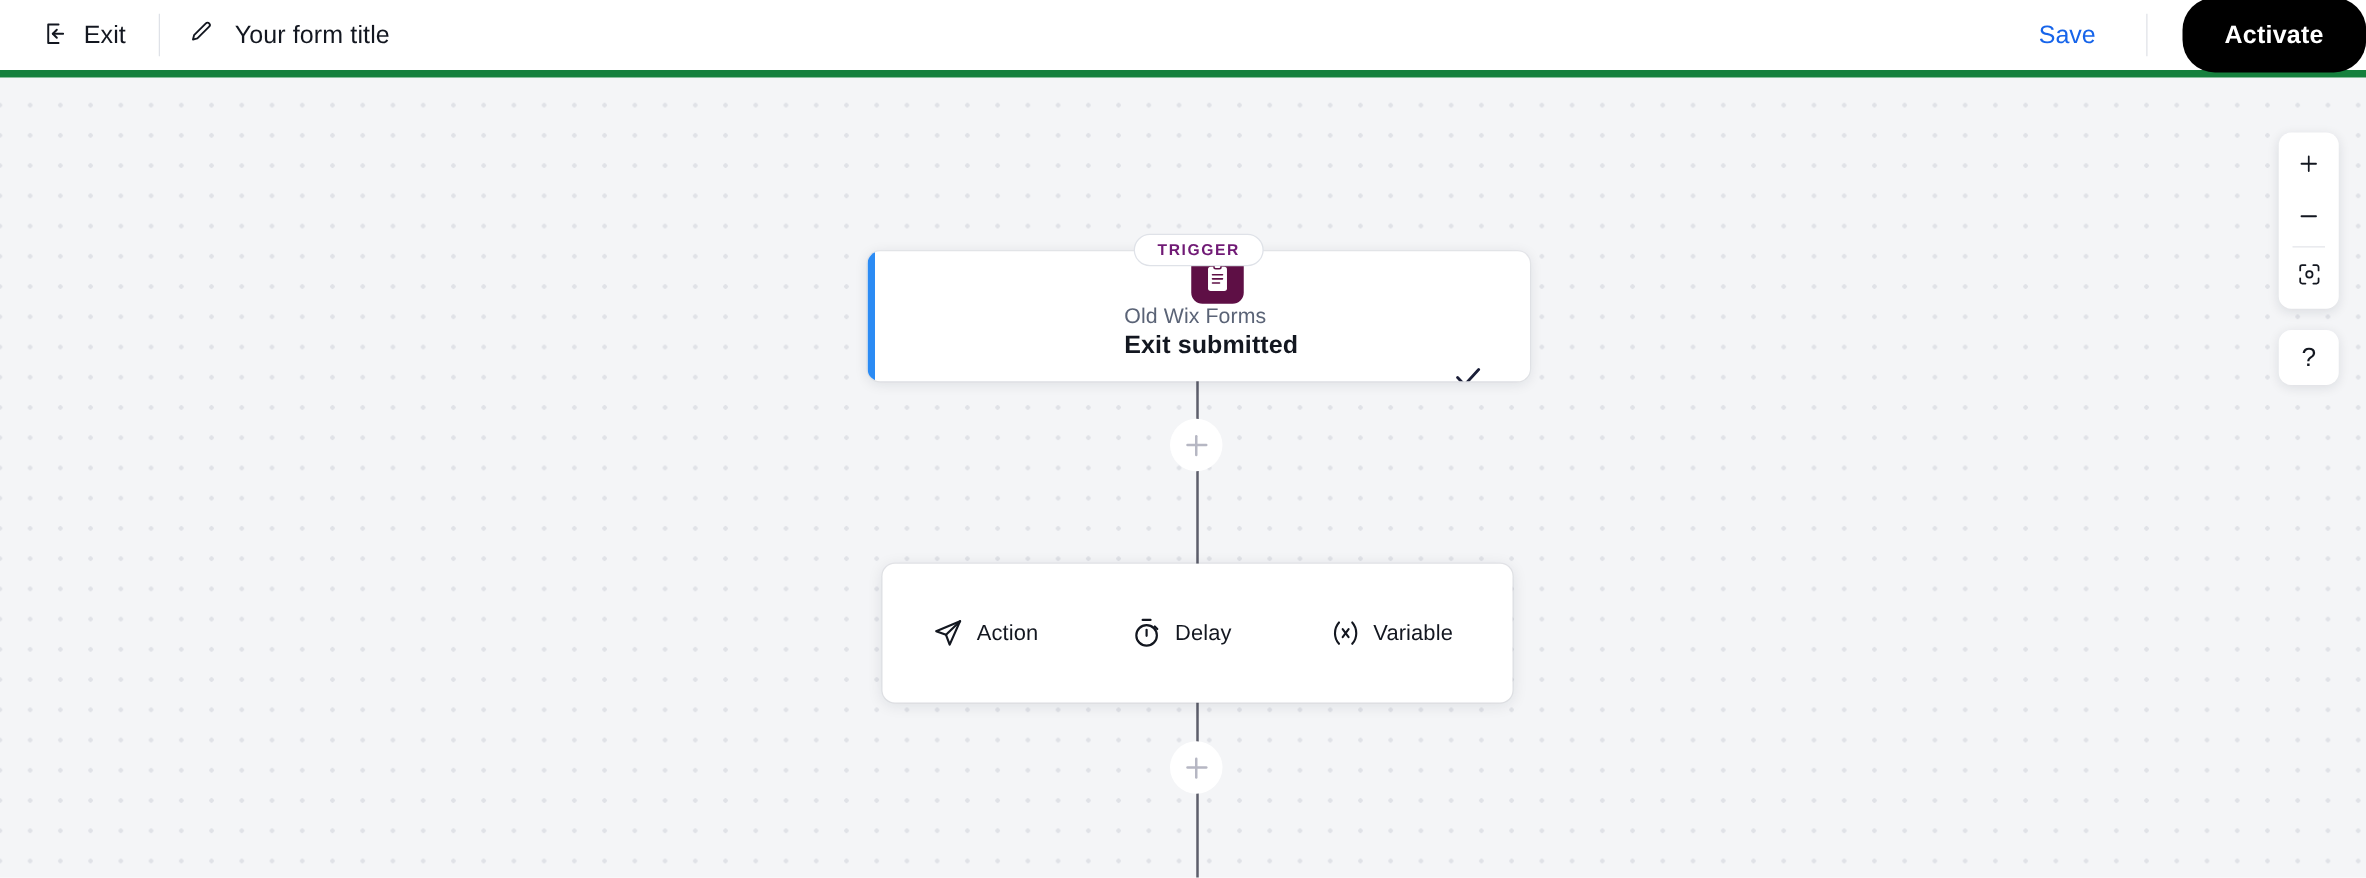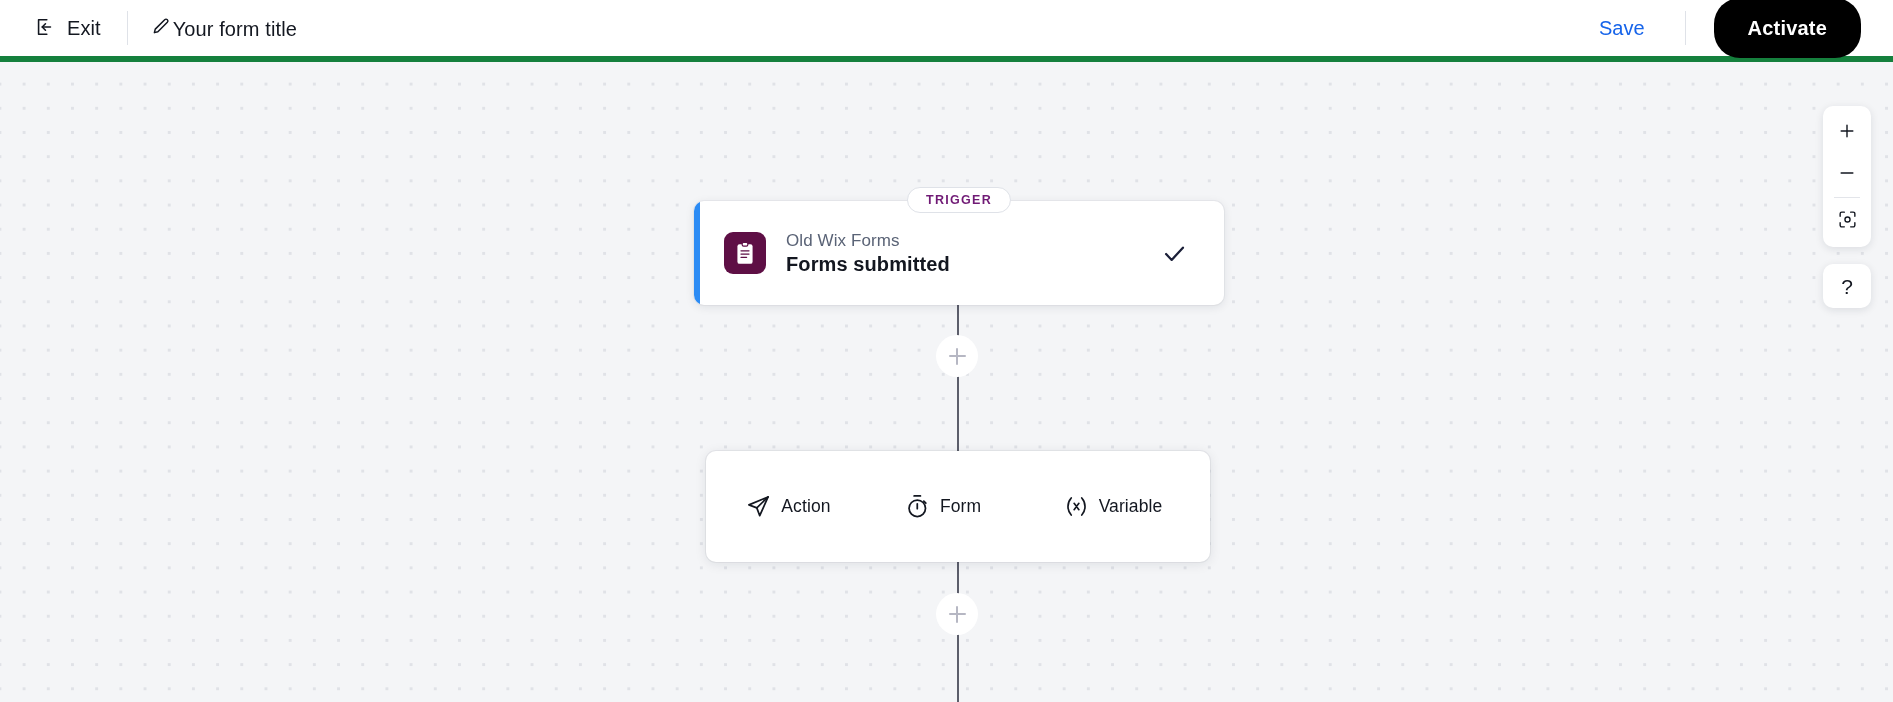--- a/index.html
+++ b/index.html
@@ -51,35 +51,34 @@
     letter-spacing: .1px;
   }
   .vdiv {
     width: 1px;
     height: 34px;
     background: #dfe2e8;
     margin: 0 22px;
   }
   .title-group {
     display: flex;
-    align-items: flex-end;
-    gap: 2px;
+    align-items: center;
+    gap: 17px;
     cursor: pointer;
   }
   .form-title {
     font-size: 20px;
     color: #131720;
     letter-spacing: .1px;
   }
   .topbar-right {
     margin-left: auto;
     display: flex;
     align-items: center;
     height: 100%;
-    padding-right: 32px;
   }
   .save-btn {
     font-size: 20px;
     color: #1664ea;
     background: none;
     border: none;
     cursor: pointer;
     font-family: inherit;
     padding: 6px 12px;
     margin-right: 10px;
@@ -187,20 +186,21 @@
   .trigger-card {
     position: relative;
     background: #ffffff;
     border-radius: 10px;
     height: 104px;
     box-shadow: 0 2px 10px rgba(22,27,45,.10), 0 0 0 1px rgba(22,27,45,.04);
     display: flex;
     align-items: center;
     overflow: hidden;
     cursor: pointer;
+    flex-direction: column;
   }
   .trigger-accent {
     position: absolute;
     left: 0; top: 0;
     width: 6px;
     height: 100%;
     background: #2b8bf4;
     border-radius: 10px 0 0 10px;
   }
   .trigger-icon {
@@ -385,21 +385,21 @@
       <div class="trigger-icon">
         <svg width="26" height="26" viewBox="0 0 24 24" fill="none">
           <rect x="5" y="4" width="14" height="18" rx="2" fill="#ffffff"></rect>
           <rect x="9.4" y="2.2" width="5.2" height="3.4" rx="1.3" fill="#ffffff" stroke="#5e0f45" stroke-width="1.1"></rect>
           <path d="M8.3 10h7.4M8.3 13h7.4M8.3 16h5.2" stroke="#5e0f45" stroke-width="1.15" stroke-linecap="round"></path>
         </svg>
       </div>
 
       <div class="trigger-texts">
         <span class="trigger-app">Old Wix Forms</span>
-        <span class="trigger-event">Forms submitted</span>
+        <span class="trigger-event">Exit submitted</span>
       </div>
 
       <div class="trigger-check">
         <svg width="27" height="27" viewBox="0 0 24 24" fill="none" stroke="#1b1f38" stroke-width="2" stroke-linecap="round" stroke-linejoin="round">
           <path d="M4.5 12.5l5 5.2L19.5 6.8"></path>
         </svg>
       </div>
     </div>
   </div>
 
@@ -421,21 +421,21 @@
 
     <div class="pal-item">
       <span class="pal-icon">
         <svg width="27" height="27" viewBox="0 0 24 24" fill="none" stroke="#131720" stroke-width="1.55" stroke-linecap="round" stroke-linejoin="round">
           <circle cx="11.8" cy="13.6" r="7.3"></circle>
           <path d="M11.8 9.6v4.3"></path>
           <path d="M9 2.6h5.6"></path>
           <path d="M17.6 7.3l1.8 1.8"></path>
         </svg>
       </span>
-      <span class="pal-label">Form</span>
+      <span class="pal-label">Delay</span>
     </div>
 
 
     <div class="pal-item">
       <span class="pal-icon">
         <svg width="27" height="27" viewBox="0 0 24 24" fill="none" stroke="#131720" stroke-width="1.5" stroke-linecap="round" stroke-linejoin="round">
           <path d="M7.3 4.4a11.5 11.5 0 0 0 0 15.2"></path>
           <path d="M16.7 4.4a11.5 11.5 0 0 1 0 15.2"></path>
           <path d="M9.9 9.2l4.2 5.6M14.1 9.2l-4.2 5.6"></path>
         </svg>

